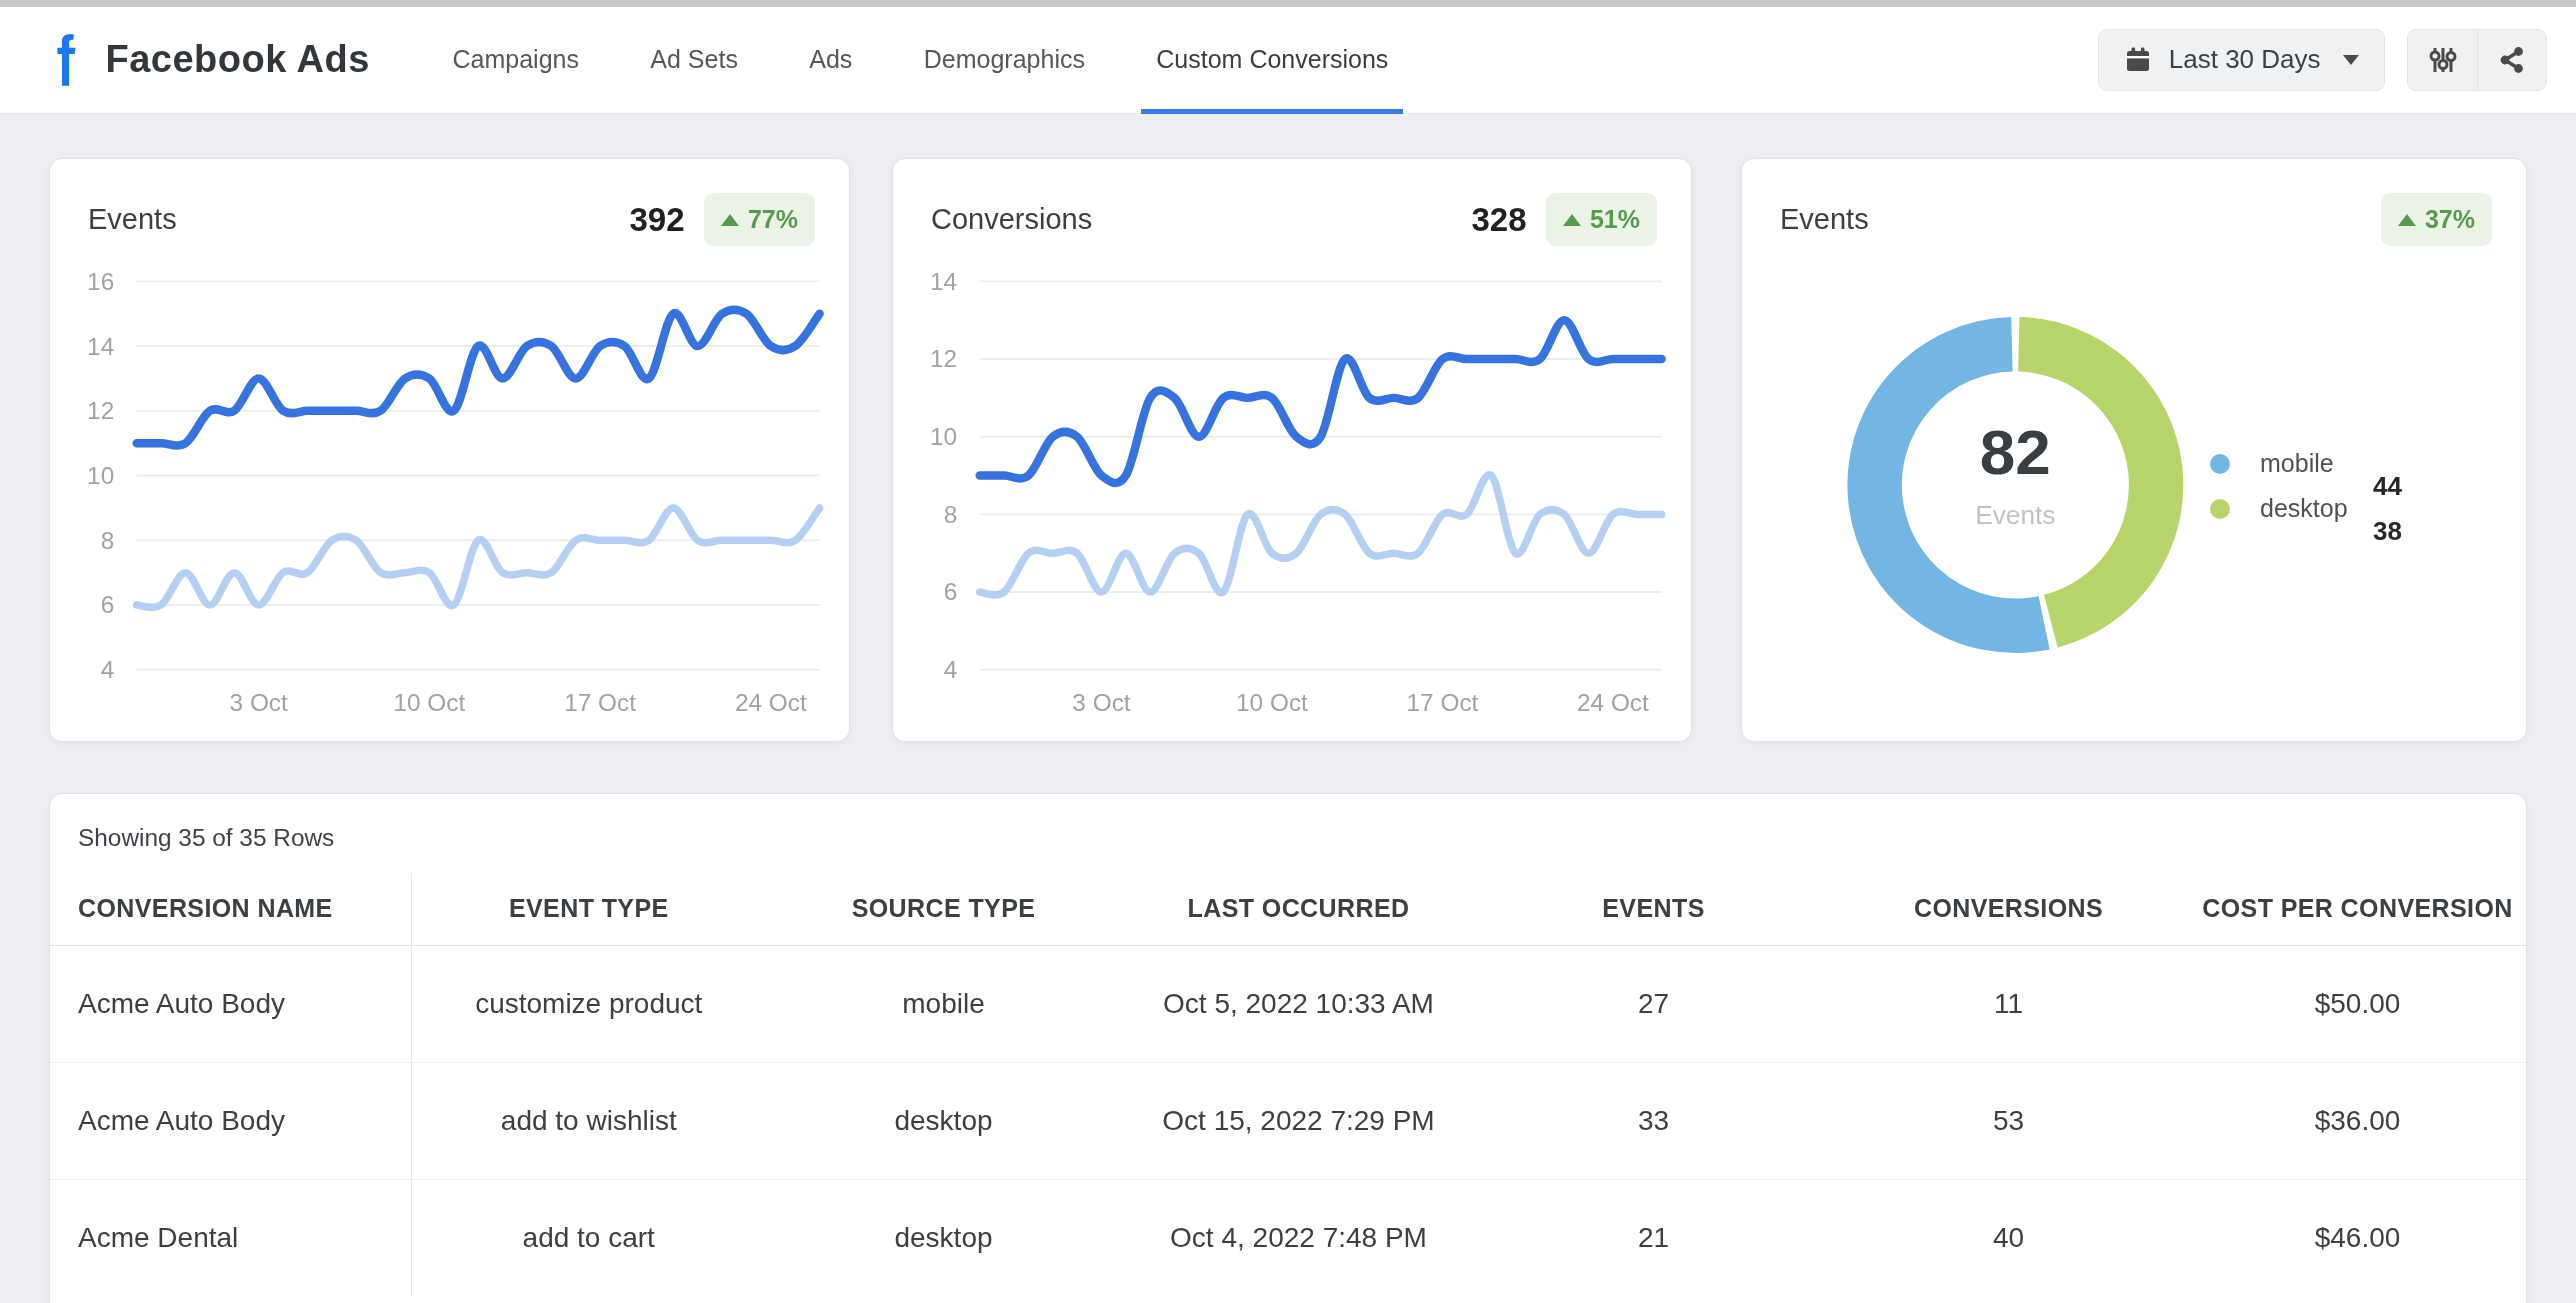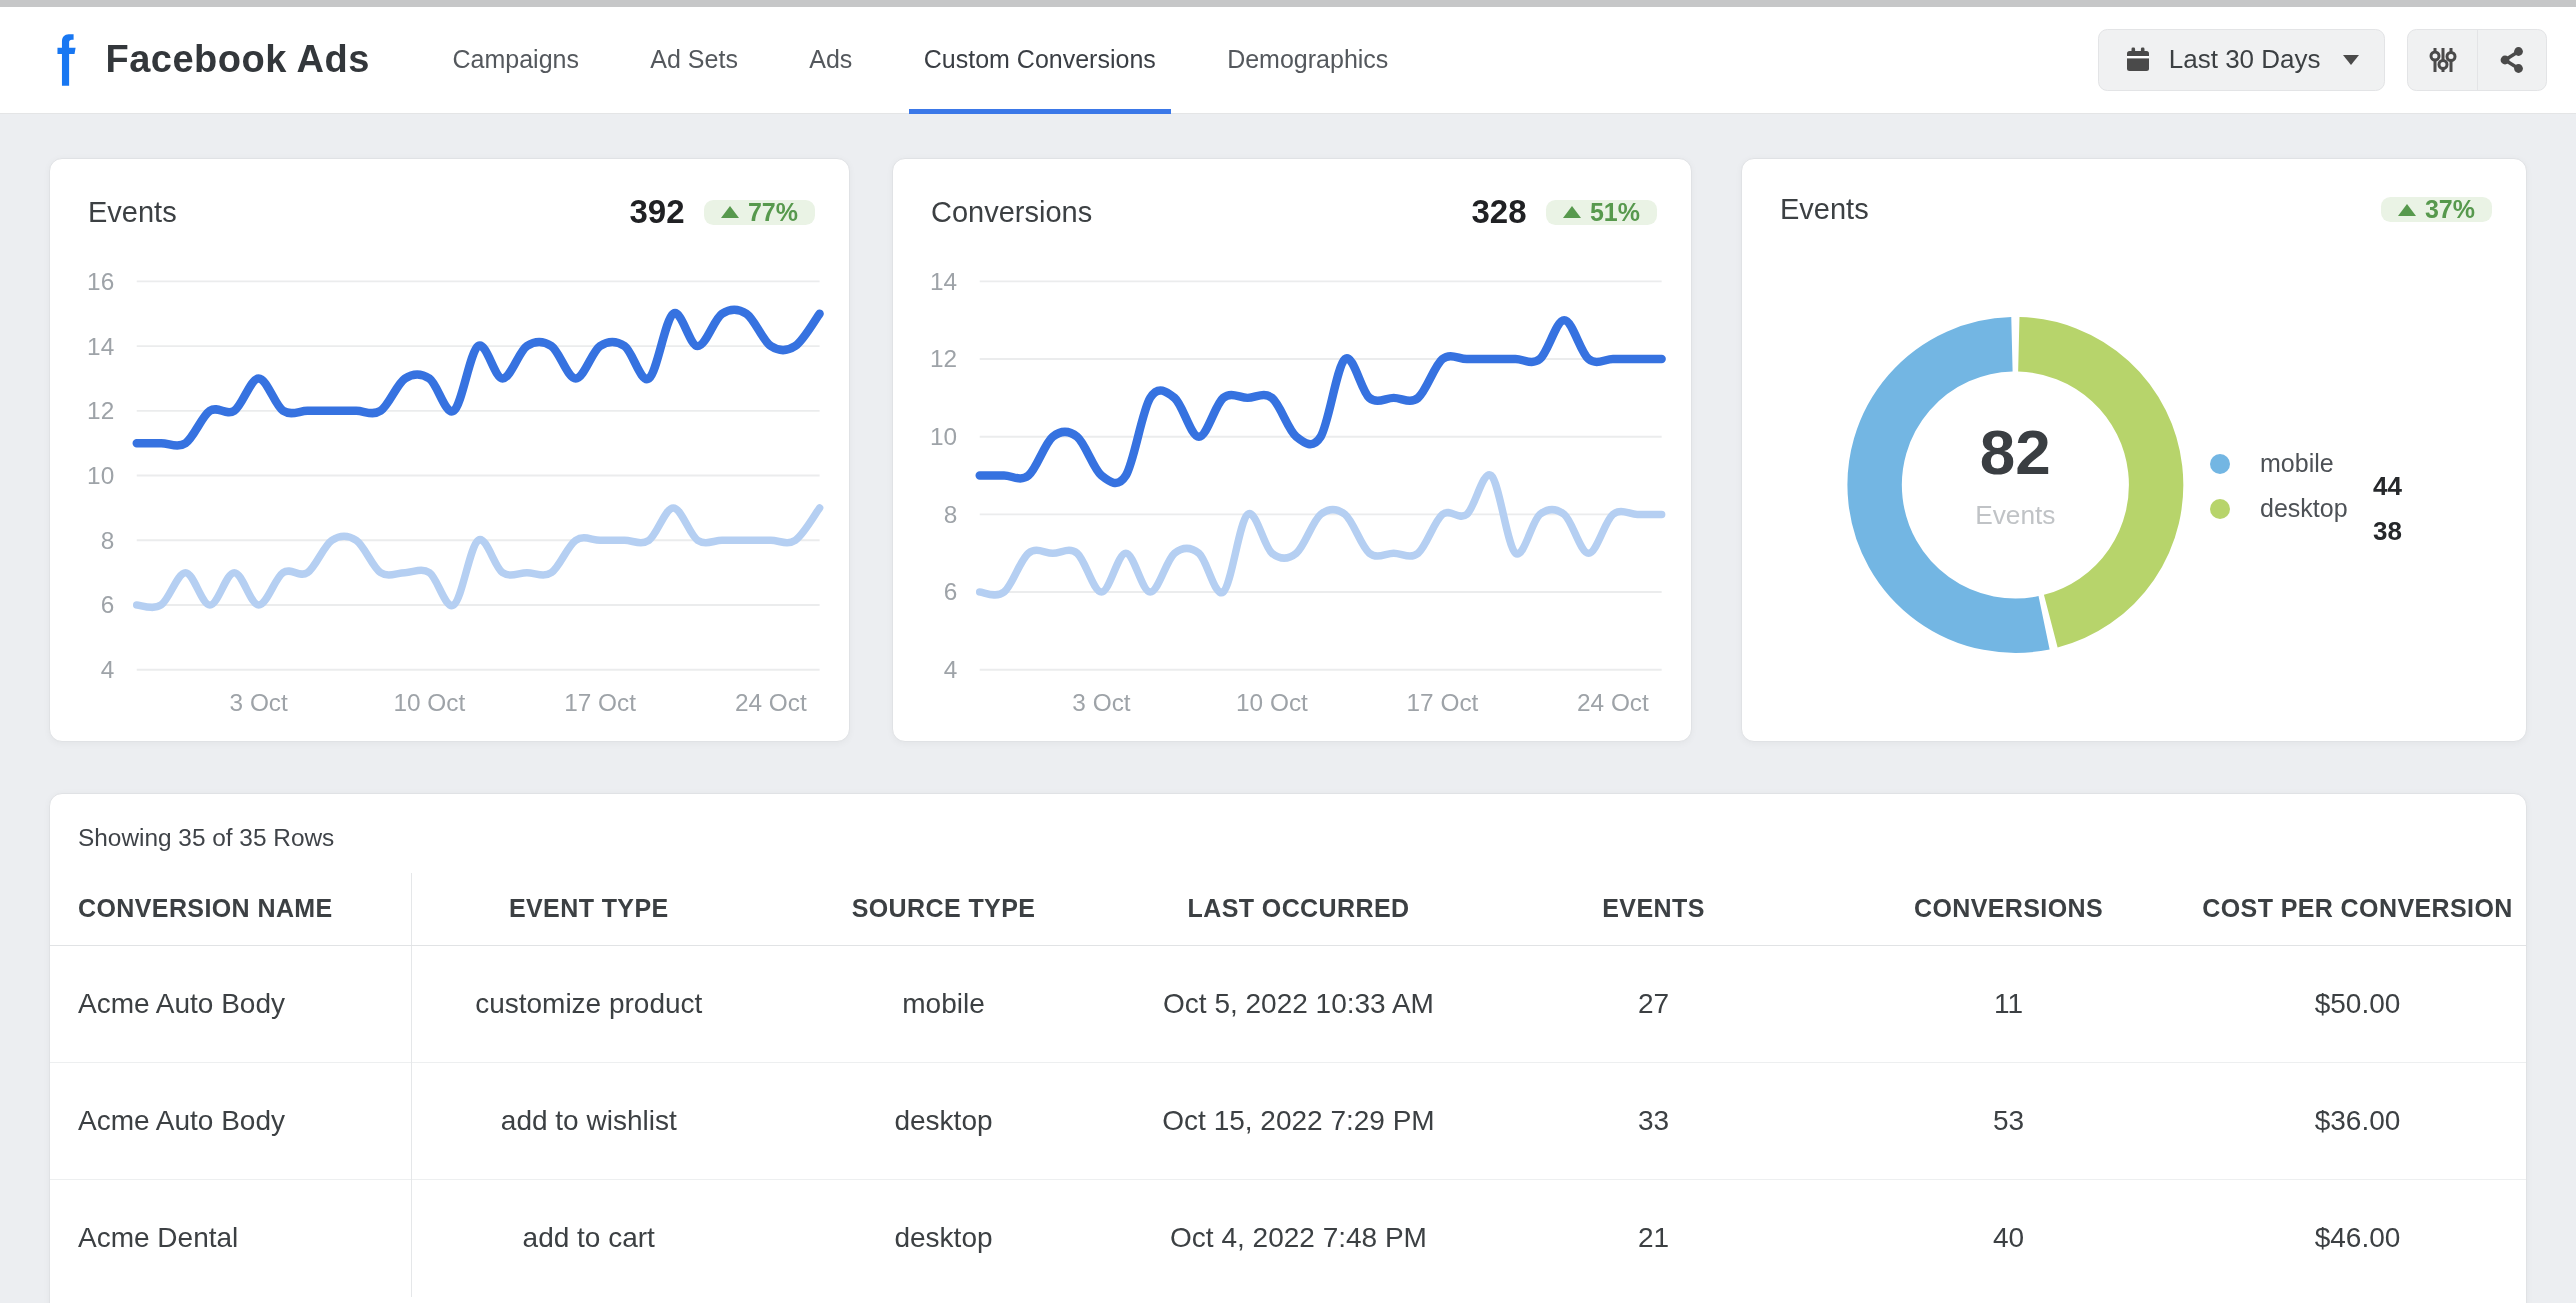--- a/index.html
+++ b/index.html
@@ -34,21 +34,21 @@
   
   .card { position:absolute; background:#fff; border:1.9px solid #e0e2e5; border-radius:13px;
     box-shadow:0 1.9px 7.5px rgba(0,0,0,0.04); }
   .card-line1 { left:49px; top:158px; width:801px; height:584px; }
   .card-line2 { left:892px; top:158px; width:800px; height:584px; }
   .card-donut { left:1741px; top:158px; width:786px; height:584px; }
   .card-head { position:absolute; left:38px; right:34px; top:34px; display:flex; align-items:center; }
   .card-title { font-size:29px; color:#3c4043; }
   .head-right { margin-left:auto; display:flex; align-items:center; gap:19px; }
   .card-value { font-size:33px; font-weight:bold; color:#202124; }
-  .badge { display:flex; align-items:center; background:#eaf3e5; border-radius:9.4px; height:25px; padding:0 17px; }
+  .badge { display:flex; align-items:center; background:#eaf3e5; border-radius:9.4px; height:53px; padding:0 17px; }
   .tri-up { width:0; height:0; border-left:9.4px solid transparent; border-right:9.4px solid transparent;
     border-bottom:12.2px solid #57994d; margin-right:9.4px; }
   .badge-text { font-size:25px; font-weight:bold; color:#57994d; }
   .chart-svg { position:absolute; left:0; top:113px; }
 
   
   .legend { position:absolute; left:468px; top:282px; }
   .legend-item { display:flex; align-items:center; height:45px; cursor:default; }
   .legend-dot { width:20px; height:20px; border-radius:50%; }
   .legend-label { font-size:25px; color:#4d5156; margin-left:30px; width:113px; }
@@ -77,22 +77,22 @@
     <div class="brand">
       <svg width="30" height="56" viewBox="0 0 26 50">
         <path d="M18 2 h-4.4 C9.9 2 7.6 4.5 7.6 8.6 V14 H3.6 v5.6 h4 V48 h6.4 V19.6 h4.8 l1-5.6 h-5.8 V9.4 c0-1.7 0.8-2.4 2.5-2.4 H18 Z" fill="#1877F2"></path>
       </svg>
       <span class="app-title">Facebook Ads</span>
     </div>
     <nav class="tabs" id="tabs">
         <div class="tab">Campaigns</div>
         <div class="tab">Ad Sets</div>
         <div class="tab">Ads</div>
+        <div class="tab">Demographics</div>
         <div class="tab active">Custom Conversions</div>
-        <div class="tab">Demographics</div>
       </nav>
     <div class="header-right">
       <button class="btn date-btn">
         <svg width="28" height="28" viewBox="0 0 28 28">
           <rect x="3" y="5" width="22" height="20" rx="2.5" fill="#4a4a4a"></rect>
           <rect x="7.5" y="1.5" width="3.6" height="6" rx="1.4" fill="#4a4a4a"></rect>
           <rect x="16.9" y="1.5" width="3.6" height="6" rx="1.4" fill="#4a4a4a"></rect>
           <rect x="3" y="10" width="22" height="2.4" fill="#ffffff"></rect>
         </svg>
         <span>Last 30 Days</span>

